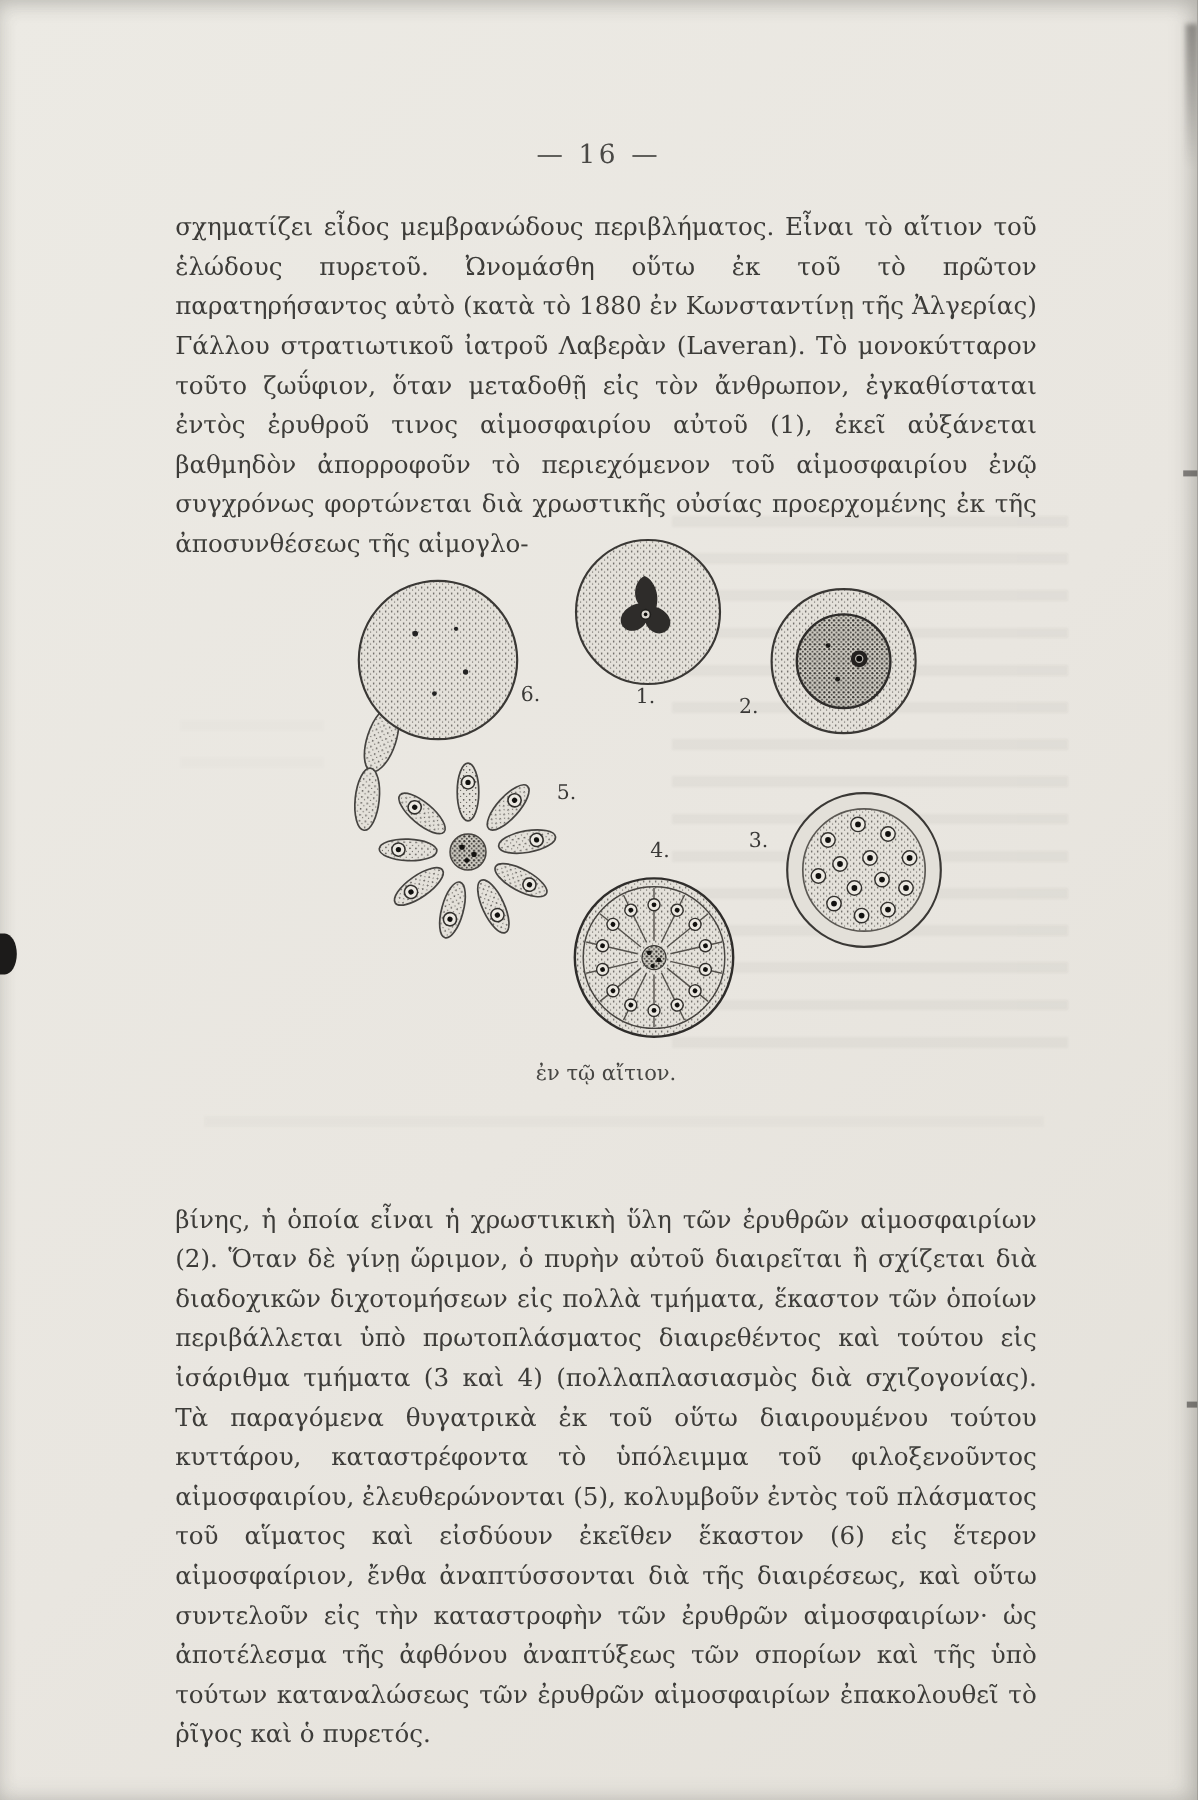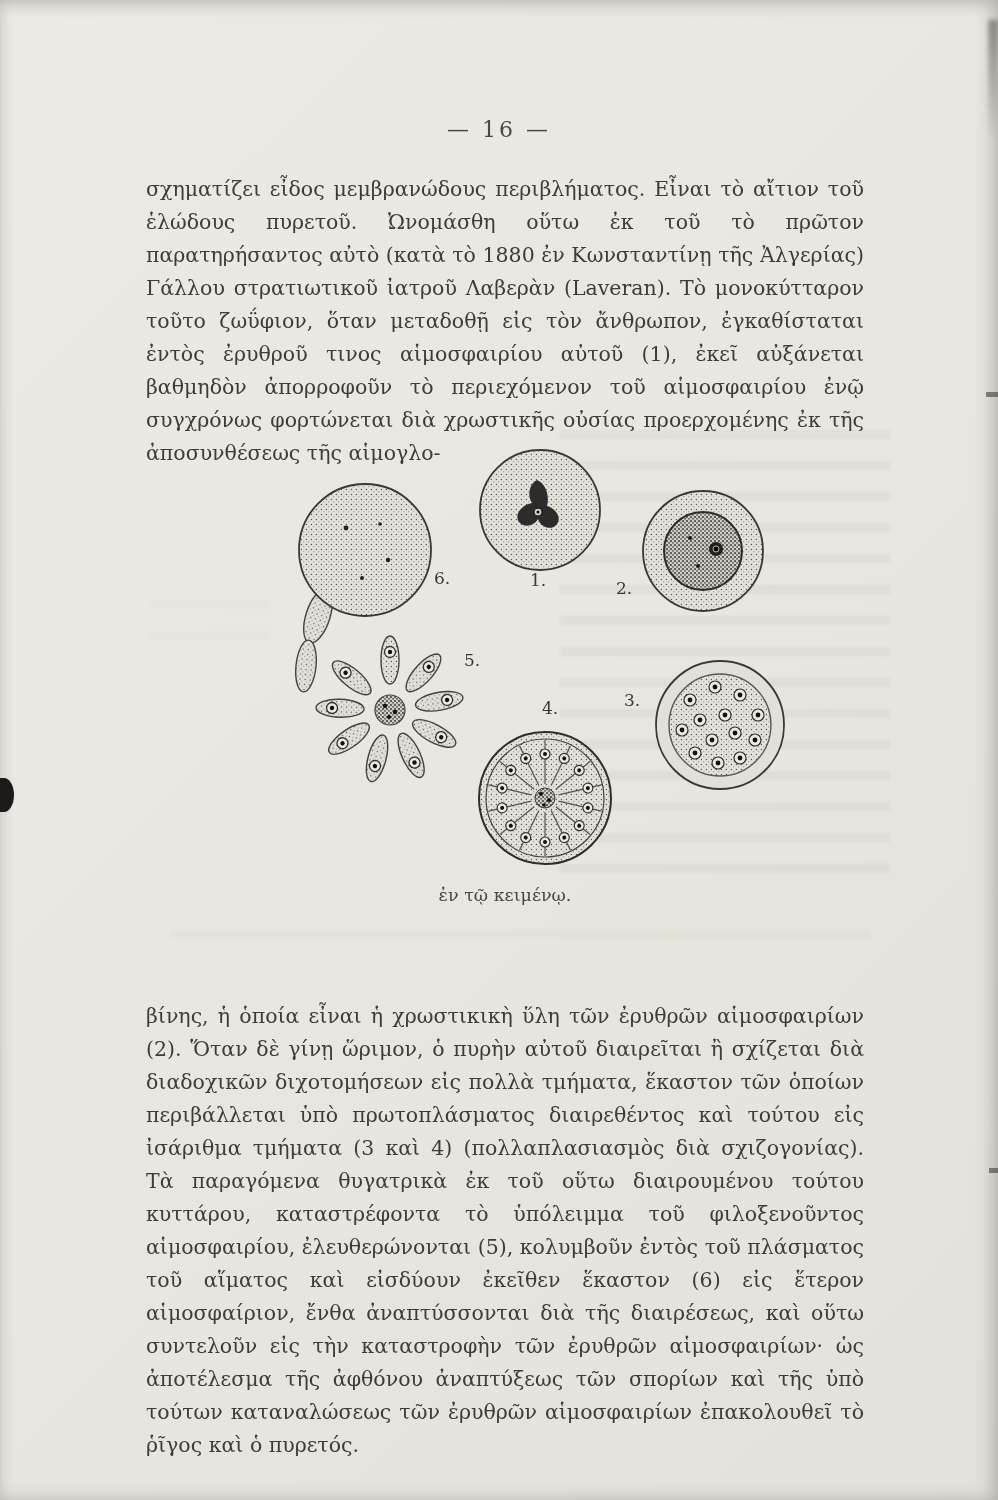--- a/index.html
+++ b/index.html
@@ -202,19 +202,19 @@
       <text x="292" y="156" text-anchor="middle">6.</text>
       <text x="388" y="158" text-anchor="middle">1.</text>
       <text x="474" y="166" text-anchor="middle">2.</text>
       <text x="322" y="238" text-anchor="middle">5.</text>
       <text x="400" y="286" text-anchor="middle">4.</text>
       <text x="482" y="278" text-anchor="middle">3.</text>
     </svg>
   </figure>
 
   <div class="caption">
-    <div>ἐν τῷ κειμένῳ.</div>
+    <div>ἐν τῷ αἴτιον.</div>
   </div>
 
   <p class="para" id="para2">βίνης, ἡ ὁποία εἶναι ἡ χρωστικικὴ ὕλη τῶν ἐρυθρῶν αἱμοσφαιρίων (2). Ὅταν δὲ γίνῃ ὥριμον, ὁ πυρὴν αὐτοῦ διαιρεῖται ἢ σχίζεται διὰ διαδοχικῶν διχοτομήσεων εἰς πολλὰ τμήματα, ἕκαστον τῶν ὁποίων περιβάλλεται ὑπὸ πρωτοπλάσματος διαιρεθέντος καὶ τούτου εἰς ἰσάριθμα τμήματα (3 καὶ 4) (πολλαπλασιασμὸς διὰ σχιζογονίας). Τὰ παραγόμενα θυγατρικὰ ἐκ τοῦ οὕτω διαιρουμένου τούτου κυττάρου, καταστρέφοντα τὸ ὑπόλειμμα τοῦ φιλοξενοῦντος αἱμοσφαιρίου, ἐλευθερώνονται (5), κολυμβοῦν ἐντὸς τοῦ πλάσματος τοῦ αἵματος καὶ εἰσδύουν ἐκεῖθεν ἕκαστον (6) εἰς ἕτερον αἱμοσφαίριον, ἔνθα ἀναπτύσσονται διὰ τῆς διαιρέσεως, καὶ οὕτω συντελοῦν εἰς τὴν καταστροφὴν τῶν ἐρυθρῶν αἱμοσφαιρίων· ὡς ἀποτέλεσμα τῆς ἀφθόνου ἀναπτύξεως τῶν σπορίων καὶ τῆς ὑπὸ τούτων καταναλώσεως τῶν ἐρυθρῶν αἱμοσφαιρίων ἐπακολουθεῖ τὸ ῥῖγος καὶ ὁ πυρετός.</p>
 
 
 </div>
 
 </body></html>

